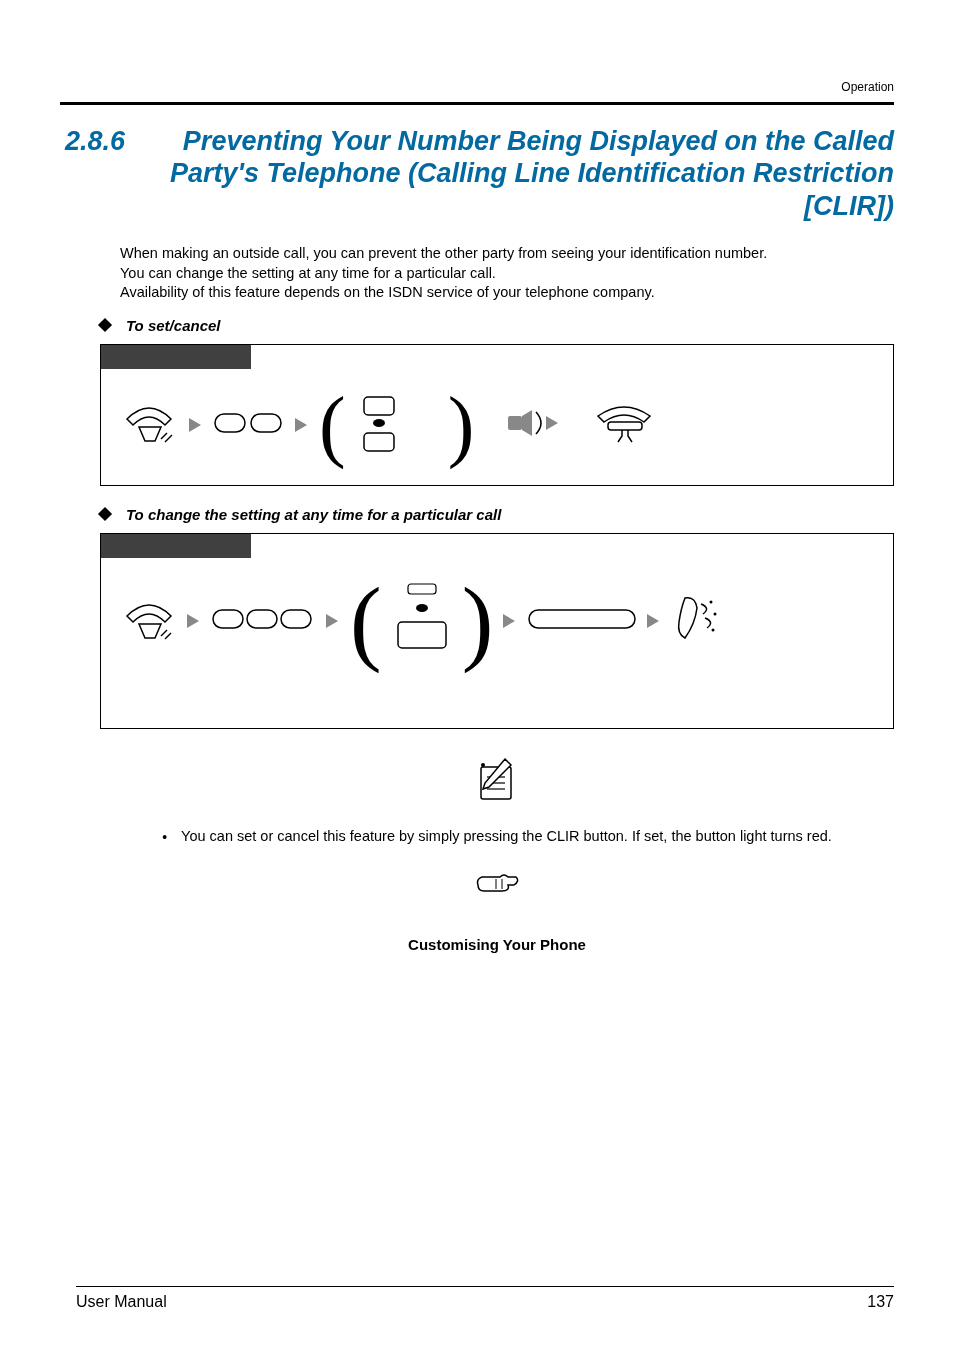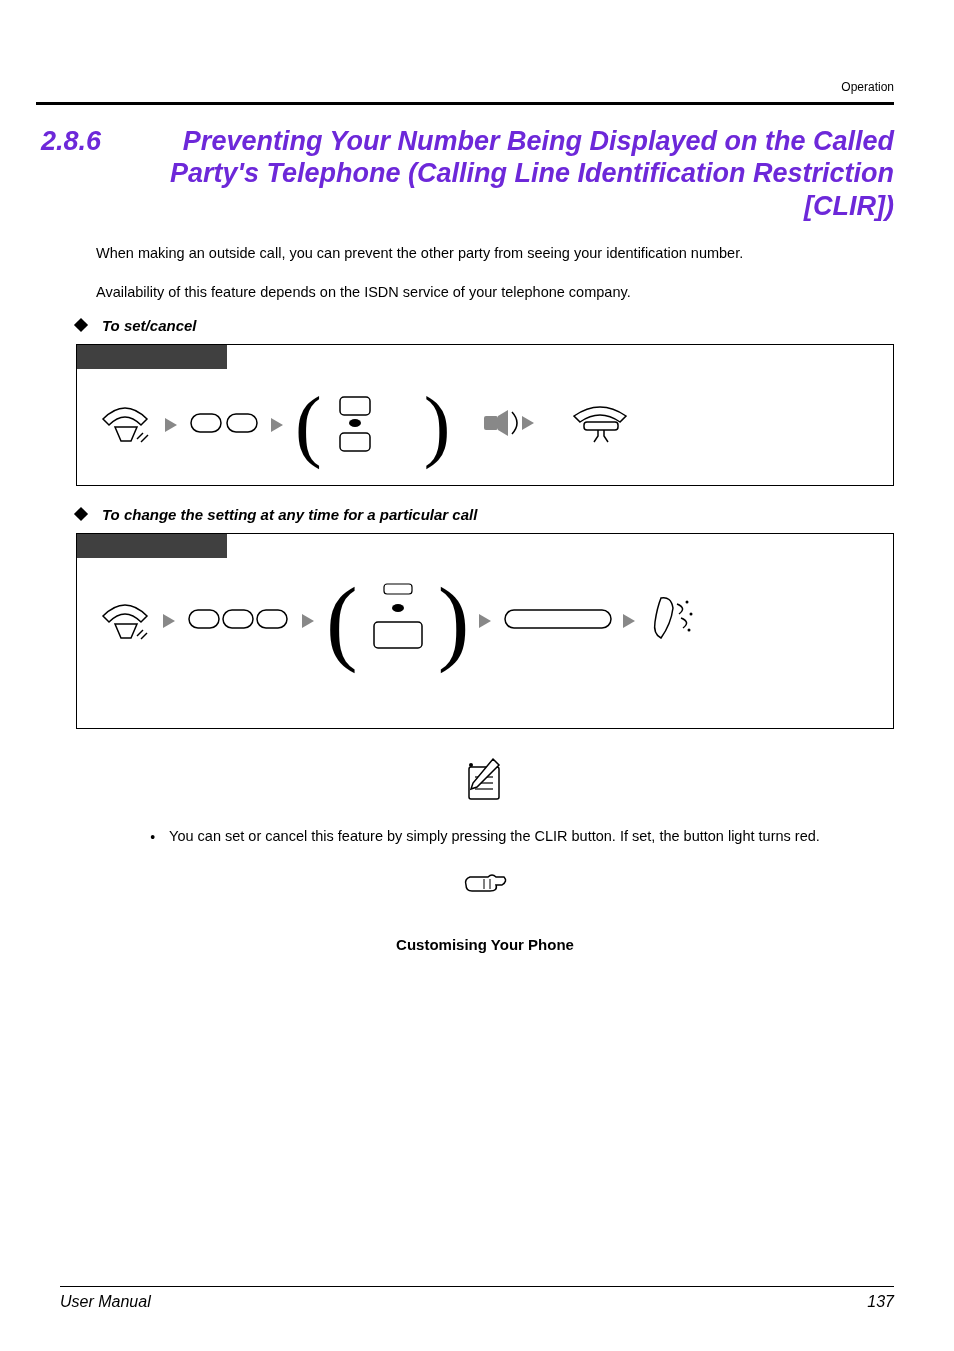--- a/index.html
+++ b/index.html
@@ -5,40 +5,40 @@
   * { box-sizing: border-box; }
   body {
     margin: 0;
     background: #fff;
     font-family: Arial, Helvetica, sans-serif;
     color: #000;
   }
   .page {
     width: 954px;
     min-height: 1351px;
-    padding: 80px 60px 40px 36px;
+    padding: 80px 60px 40px 60px;
     position: relative;
   }
   .header-category {
     text-align: right;
     font-size: 12px;
     margin-bottom: 8px;
   }
   .hr-thick { border: none; border-top: 3px solid #000; margin: 0; }
   .hr-thin  { border: none; border-top: 1px solid #000; margin: 0; }
   .section-title {
     display: flex;
     font-family: Arial, Helvetica, sans-serif;
     font-weight: bold;
     font-style: italic;
     font-size: 27px;
     line-height: 1.2;
     margin-top: 20px;
     margin-bottom: 22px;
-    color: #6d28d9;
+    color: #0369a1;
     gap: 19px;
   }
   .section-num { flex: 0 0 85px; padding-left: 5px;}
   .section-text { flex: 1; text-align: right; }
   .body-text {
     margin-left: 60px;
     font-size: 14.5px;
     line-height: 1.35;
     margin-bottom: 14px;
   }
@@ -93,21 +93,21 @@
     flex: 1;
     font-size: 14.5px;
     line-height: 1.35;
   }
   .note-bold { font-weight: bold; font-size: 15px; }
   .bullet { display: flex; gap: 14px; }
   .bullet::before { content: "•"; font-size: 14px; padding-top:1px;}
   .footer {
     position: absolute;
     bottom: 40px;
-    left: 60px; right: 60px; font-style: italic;
+    left: 76px; right: 60px;
   }
   .footer-row {
     display: flex;
     justify-content: space-between;
     font-size: 16px;
     margin-top: 6px;
   }
   .inner-group {
     display:flex;
     align-items:center;
@@ -122,21 +122,21 @@
   <div class="header-category">Operation</div>
   <hr class="hr-thick">
 
   <div class="section-title">
     <div class="section-num">2.8.6</div>
     <div class="section-text">Preventing Your Number Being Displayed on the Called Party's Telephone (Calling Line Identification Restriction [CLIR])</div>
   </div>
 
   <div class="body-text">
     <span>When making an outside call, you can prevent the other party from seeing your identification number.</span><br>
-    <br>
+    <span>You can change the setting at any time for a particular call.</span><br>
     <span>Availability of this feature depends on the ISDN service of your telephone company.</span>
   </div>
 
   <div class="sub-header">
     <div class="diamond"></div>
     <div class="sub-header-text">To set/cancel</div>
   </div>
 
   <div class="diagram-box">
     <div class="diagram-tab"></div>

